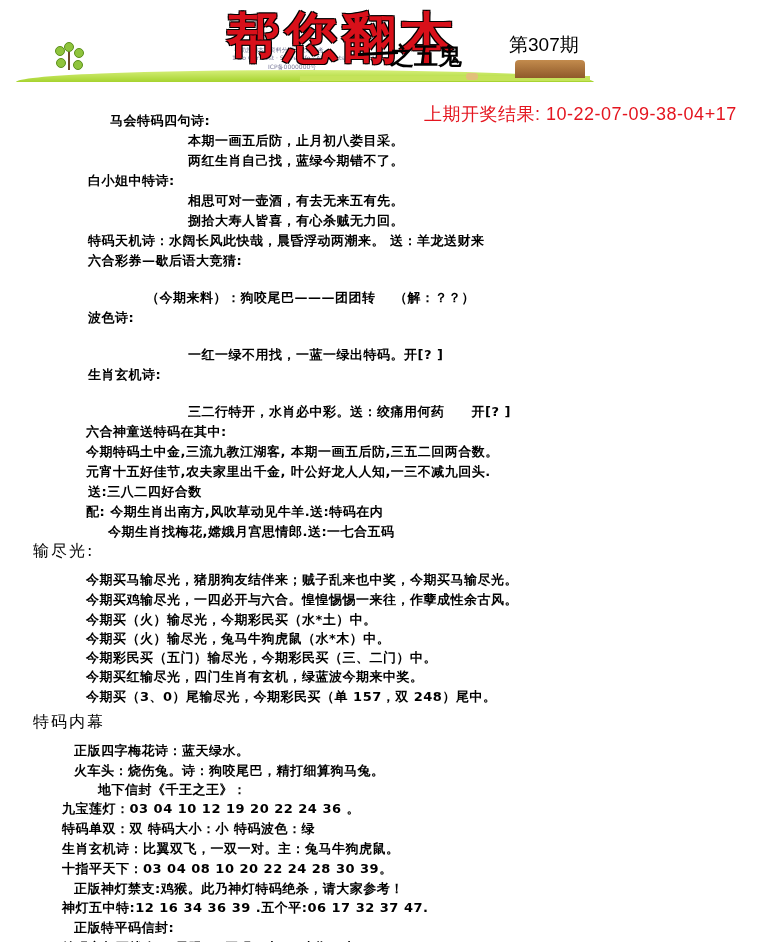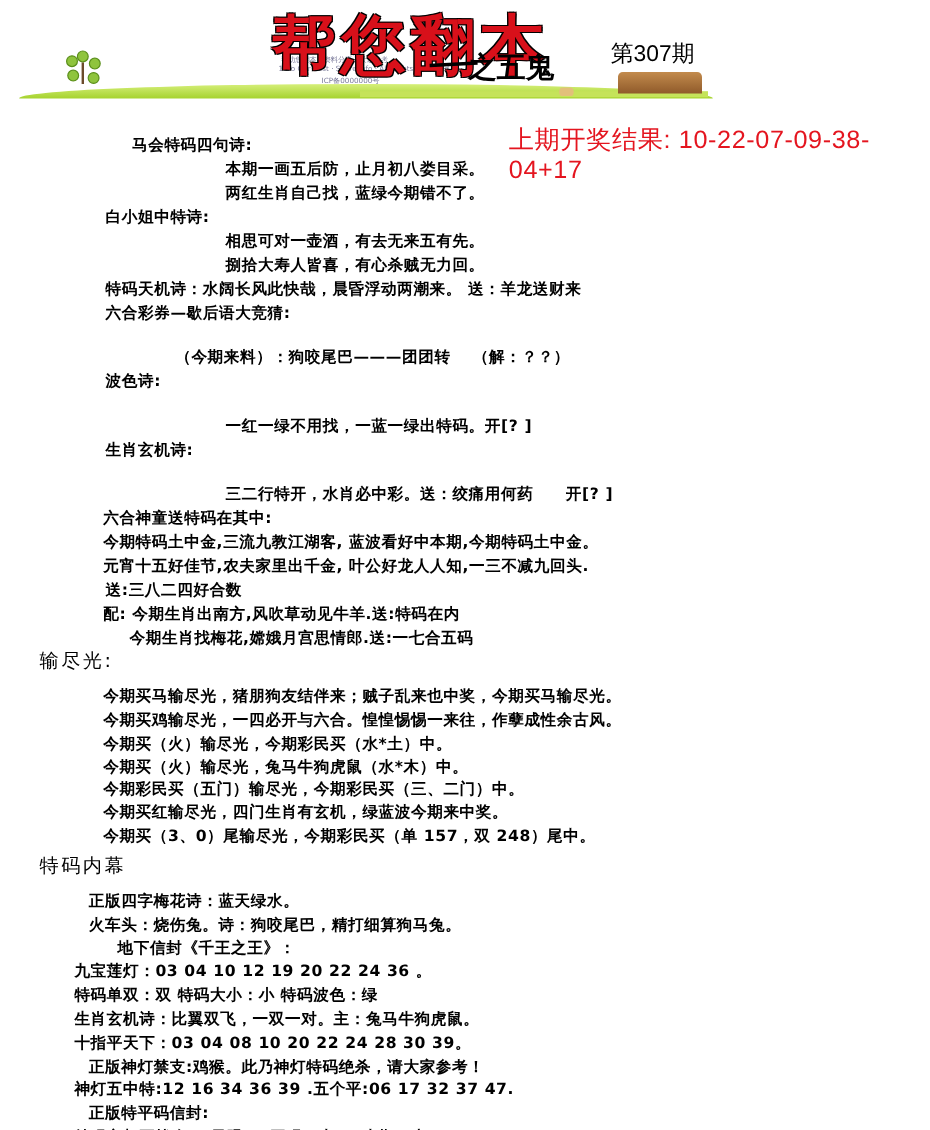--- a/index.html
+++ b/index.html
@@ -22,21 +22,21 @@
              letter-spacing:4px; }
     .subtitle { position:absolute; left:390px; top:40px; font-family:"DejaVu Serif", serif;
                 font-weight:bold; font-size:24px; color:#000; }
     .strike { position:absolute; left:358px; top:52px; width:40px; height:3px; background:#000; transform:rotate(-3deg); }
     .issue { position:absolute; left:509px; top:32px; font-size:19px; color:#000; font-family:"Liberation Sans", sans-serif; }
     .tinyline { position:absolute; font-size:6px; color:#7a7a9a; }
     .house { position:absolute; left:515px; top:60px; width:70px; height:18px;
              background:linear-gradient(#c38b4d,#8f5a2a); border-radius:4px 4px 0 0; }
     .hut { position:absolute; left:466px; top:73px; width:12px; height:7px; background:#e2c07a; border-radius:3px; }
 
-    .result { position:absolute; left:424px; top:102px; font-size:21px; color:#e4151f;
+    .result { position:absolute; left:424px; top:102px; font-size:18px; color:#e4151f;
               font-family:"Liberation Sans", sans-serif; letter-spacing:0.5px; }
     .sec { position:absolute; font-size:16px; color:#000; letter-spacing:2px; }
   </style>
 </head>
 <body>
 
 <div class="banner">
   <div class="grass"></div>
   <div class="grass2"></div>
   <div class="tree">
@@ -70,21 +70,21 @@
 <div class="abs b" style="left:188px;top:168px">相思可对一壶酒，有去无来五有先。</div>
 <div class="abs b" style="left:188px;top:188px">捌拾大寿人皆喜，有心杀贼无力回。</div>
 <div class="abs b" style="left:88px;top:208px">特码天机诗：水阔长风此快哉，晨昏浮动两潮来。 送：羊龙送财来</div>
 <div class="abs b" style="left:88px;top:228px">六合彩券—歇后语大竞猜:</div>
 <div class="abs b" style="left:146px;top:265px">（今期来料）：狗咬尾巴———团团转　 （解：？？）</div>
 <div class="abs b" style="left:88px;top:285px">波色诗:</div>
 <div class="abs b" style="left:188px;top:322px">一红一绿不用找，一蓝一绿出特码。开[? ]</div>
 <div class="abs b" style="left:88px;top:342px">生肖玄机诗:</div>
 <div class="abs b" style="left:188px;top:379px">三二行特开，水肖必中彩。送：绞痛用何药　　开[? ]</div>
 <div class="abs b" style="left:86px;top:399px">六合神童送特码在其中:</div>
-<div class="abs b" style="left:86px;top:419px">今期特码土中金,三流九教江湖客, 蓝波看好中本期,今期特码土中金。</div>
+<div class="abs b" style="left:86px;top:419px">今期特码土中金,三流九教江湖客, 本期一画五后防,三五二回两合数。</div>
 <div class="abs b" style="left:86px;top:439px">元宵十五好佳节,农夫家里出千金, 叶公好龙人人知,一三不减九回头.</div>
 <div class="abs b" style="left:88px;top:459px">送:三八二四好合数</div>
 <div class="abs b" style="left:86px;top:479px">配: 今期生肖出南方,风吹草动见牛羊.送:特码在内</div>
 <div class="abs b" style="left:108px;top:499px">今期生肖找梅花,嫦娥月宫思情郎.送:一七合五码</div>
 
 <div class="sec abs" style="left:33px;top:517px">输尽光:</div>
 <div class="abs b" style="left:86px;top:547px">今期买马输尽光，猪朋狗友结伴来；贼子乱来也中奖，今期买马输尽光。</div>
 <div class="abs b" style="left:86px;top:567px">今期买鸡输尽光，一四必开与六合。惶惶惕惕一来往，作孽成性余古风。</div>
 <div class="abs b" style="left:86px;top:587px">今期买（火）输尽光，今期彩民买（水*土）中。</div>
 <div class="abs b" style="left:86px;top:606px">今期买（火）输尽光，兔马牛狗虎鼠（水*木）中。</div>

